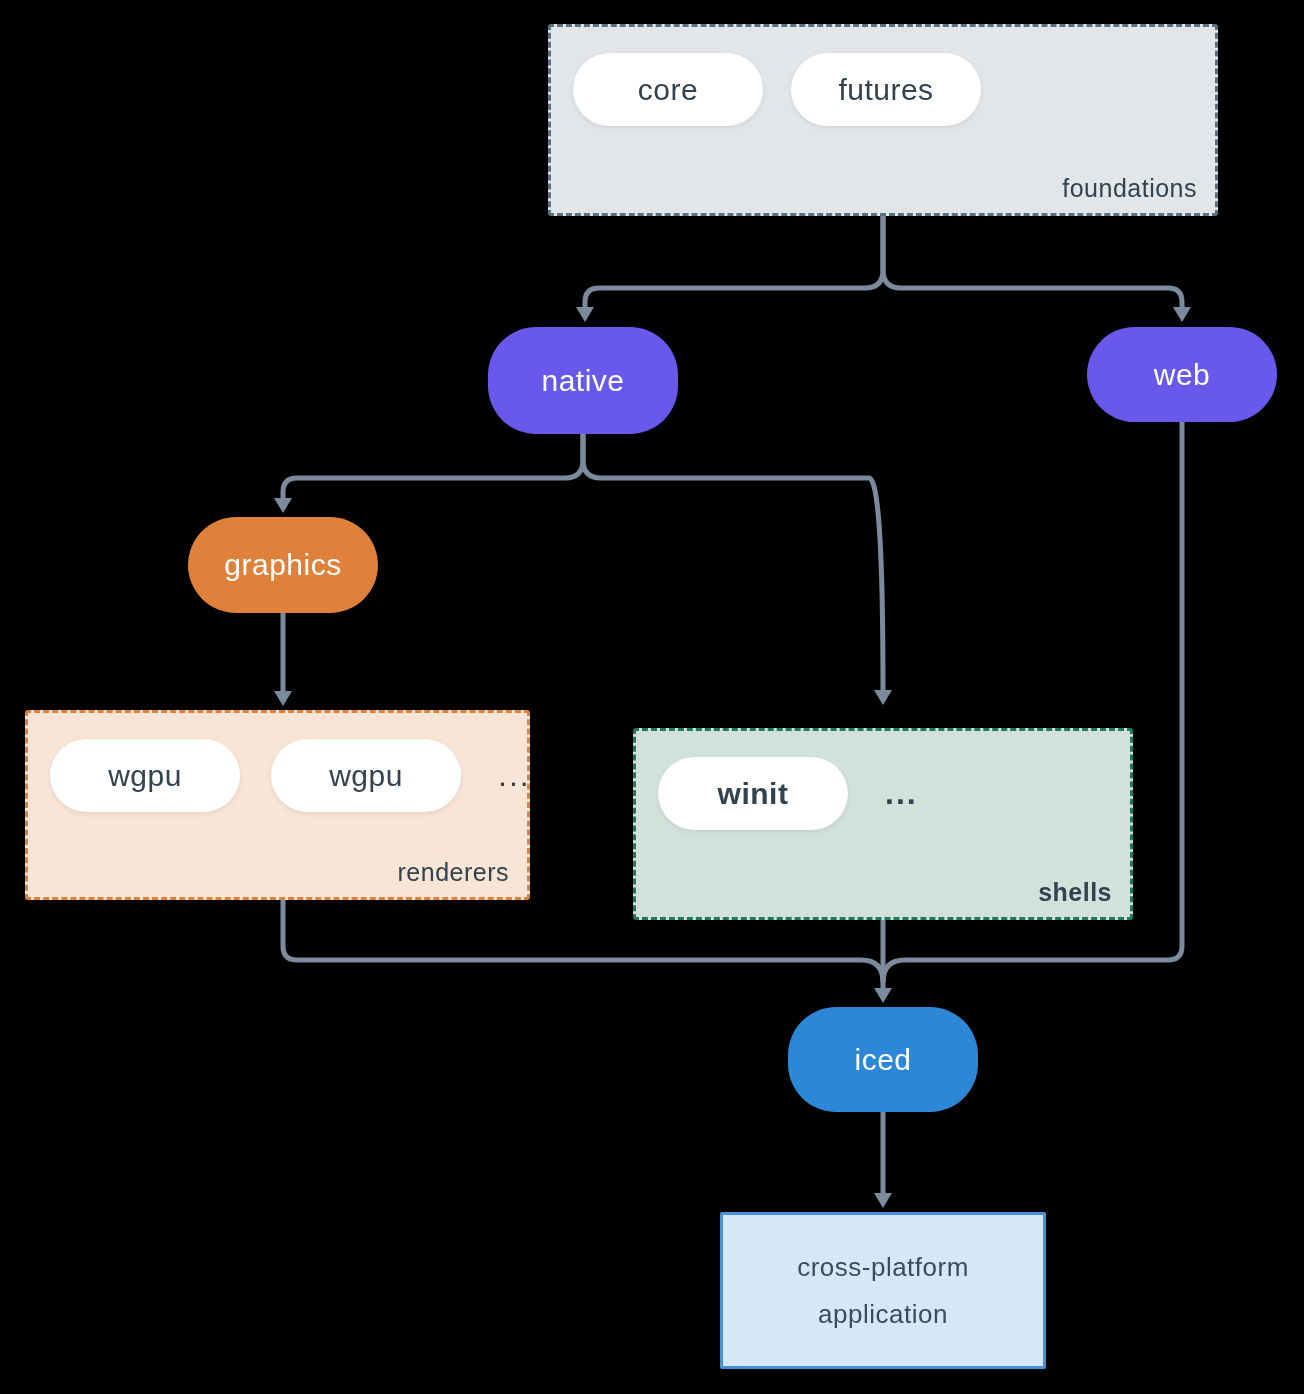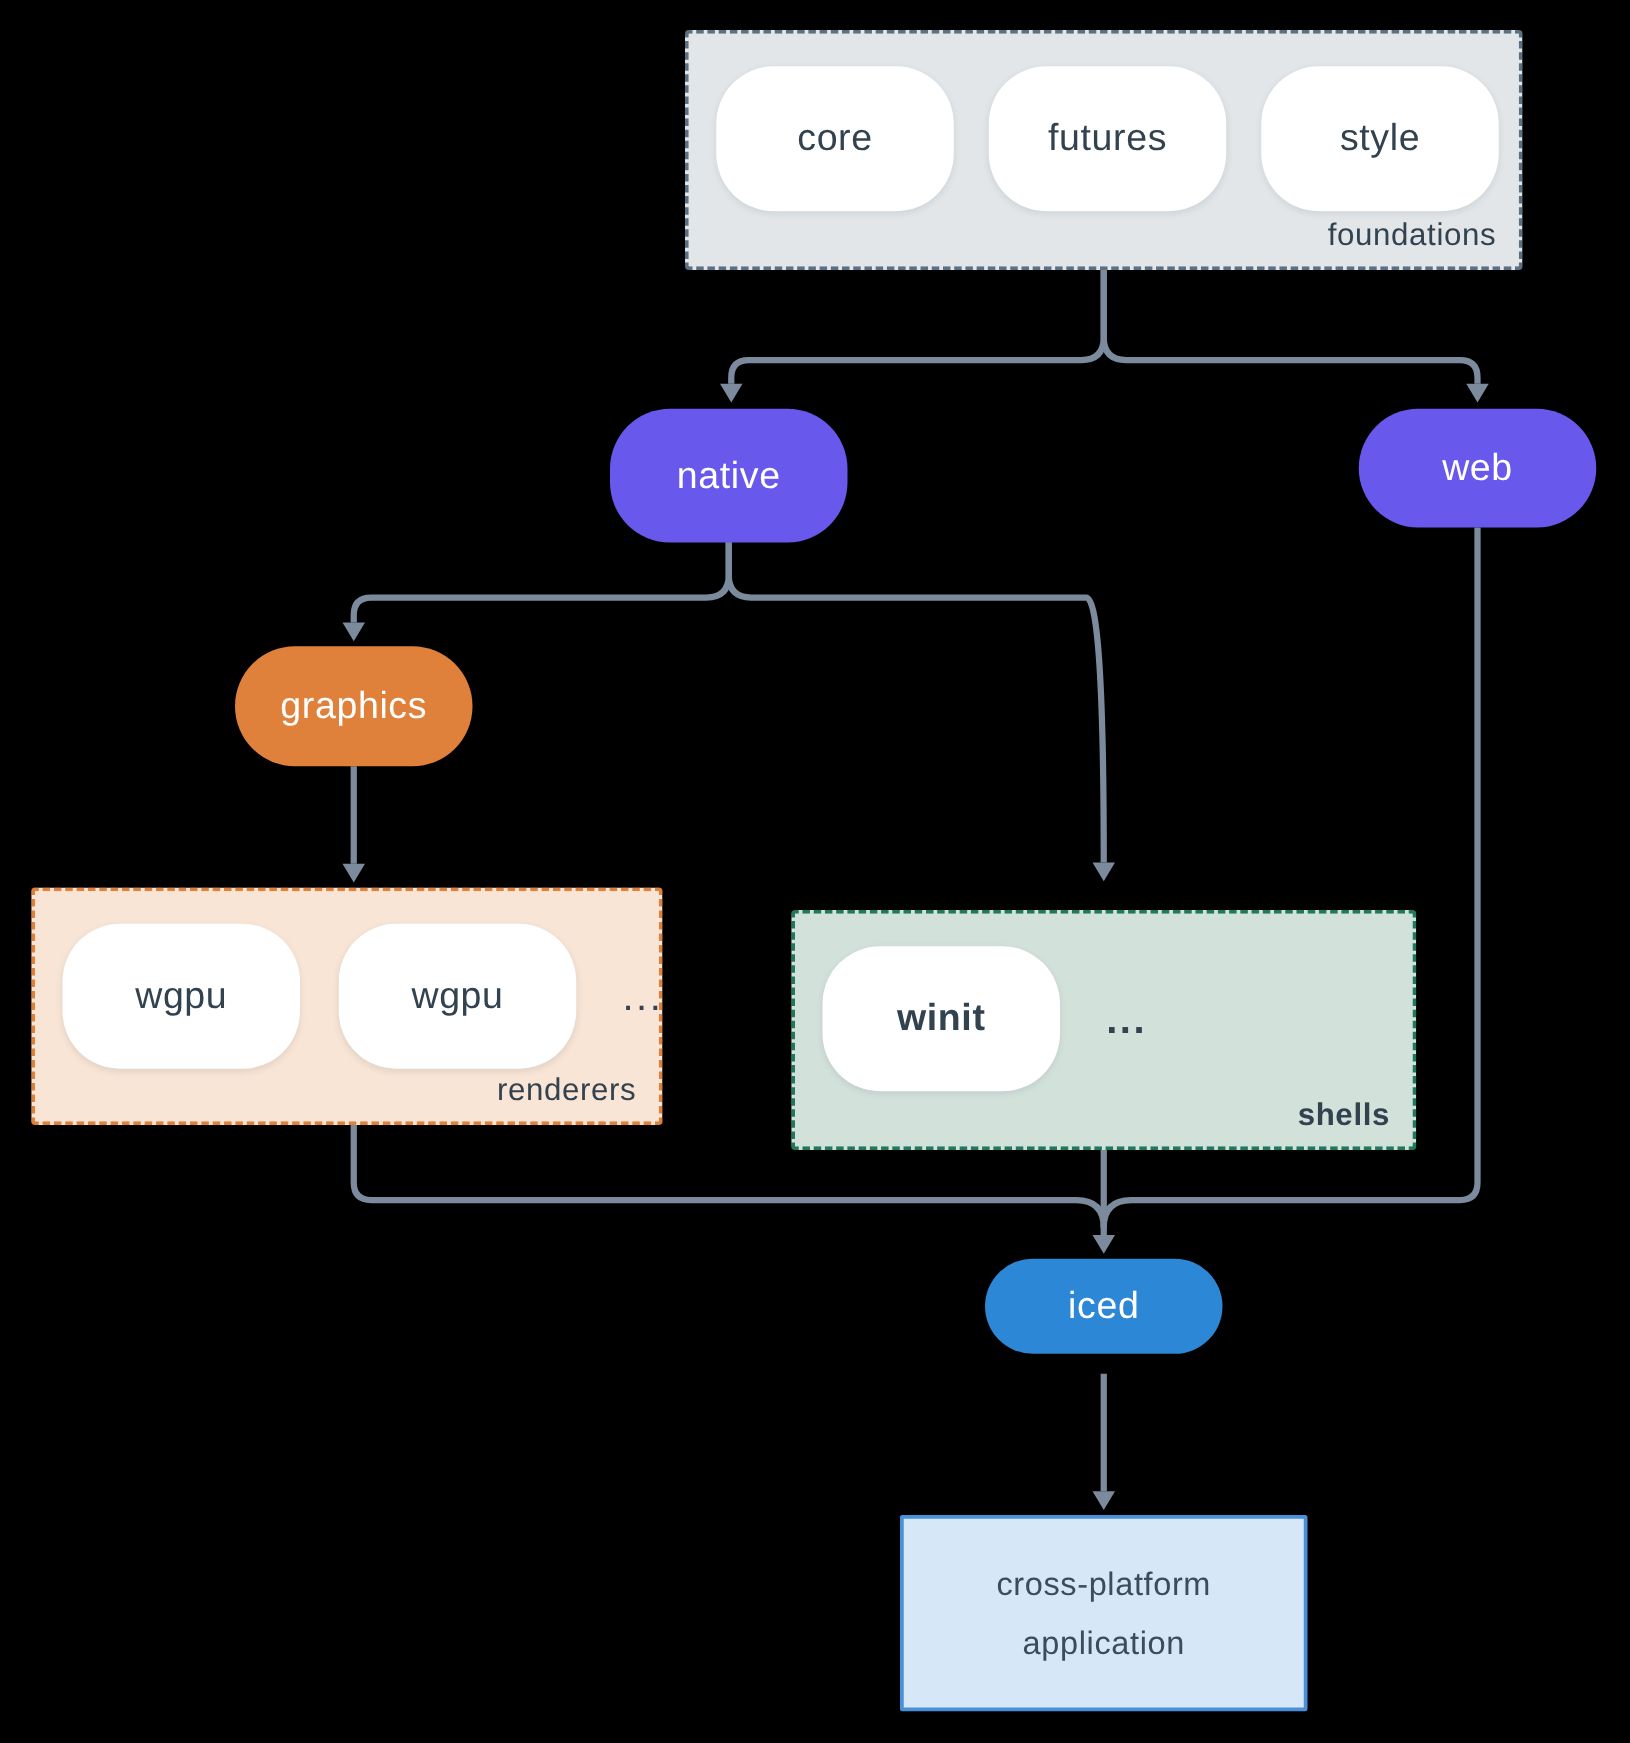--- a/index.html
+++ b/index.html
@@ -29,21 +29,21 @@
     background:var(--shells_fill);
     border:3px dashed var(--shells_border);
     font-weight:bold;
   }
   .pill-row{
     display:flex;align-items:center;gap:31px;
     padding:26px 0 0 22px;
   }
   .group.foundations .pill-row{padding-left:22px;gap:28px;}
   .pill{
-    height:116px;min-width:190px;border-radius:46px;
+    height:73px;min-width:190px;border-radius:46px;
     display:flex;align-items:center;justify-content:center;
     font-size:30px;letter-spacing:0.5px;box-sizing:border-box;
   }
   .pill.white{
     background:#ffffff;color:var(--node_text_dark);
     box-shadow:0 2px 5px rgba(40,60,80,0.10);
   }
   .ellipsis{
     font-size:32px;color:var(--node_text_dark);
     align-self:center;margin-left:6px;letter-spacing:2px;
@@ -55,21 +55,21 @@
 
   .node{
     position:absolute;border-radius:48px;
     display:flex;align-items:center;justify-content:center;
     font-size:30px;letter-spacing:0.5px;color:var(--node_text_light);
     box-sizing:border-box;
   }
   .node.native{left:488px;top:327px;width:190px;height:107px;background:var(--purple);}
   .node.web{left:1087px;top:327px;width:190px;height:95px;background:var(--purple);}
   .node.graphics{left:188px;top:517px;width:190px;height:96px;background:var(--orange);}
-  .node.iced{left:788px;top:1007px;width:190px;height:76px;background:var(--blue);}
+  .node.iced{left:788px;top:1007px;width:190px;height:105px;background:var(--blue);}
 
   .app-box{
     position:absolute;left:720px;top:1212px;width:326px;height:157px;
     background:var(--app_fill);
     border:3px solid var(--app_border);
     border-radius:2px;box-sizing:border-box;
     display:flex;align-items:center;justify-content:center;text-align:center;
     font-size:26px;line-height:47px;color:var(--app_text);letter-spacing:0.5px;
   }
   .app-box span{display:block;width:260px;}
@@ -100,21 +100,20 @@
     <polygon class="head" points="874,988 892,988 883,1003"></polygon>
 
     <path class="wire" d="M 883 1099 L 883 1193"></path>
     <polygon class="head" points="874,1193 892,1193 883,1208"></polygon>
   </svg>
 
   <div class="group foundations">
     <div class="pill-row">
       <div class="pill white">core</div>
       <div class="pill white">futures</div>
-      <div class="pill white">style</div>
     </div>
     <div class="group-label">foundations</div>
   </div>
 
   <div class="node native">native</div>
   <div class="node web">web</div>
   <div class="node graphics">graphics</div>
 
   <div class="group renderers">
     <div class="pill-row">

